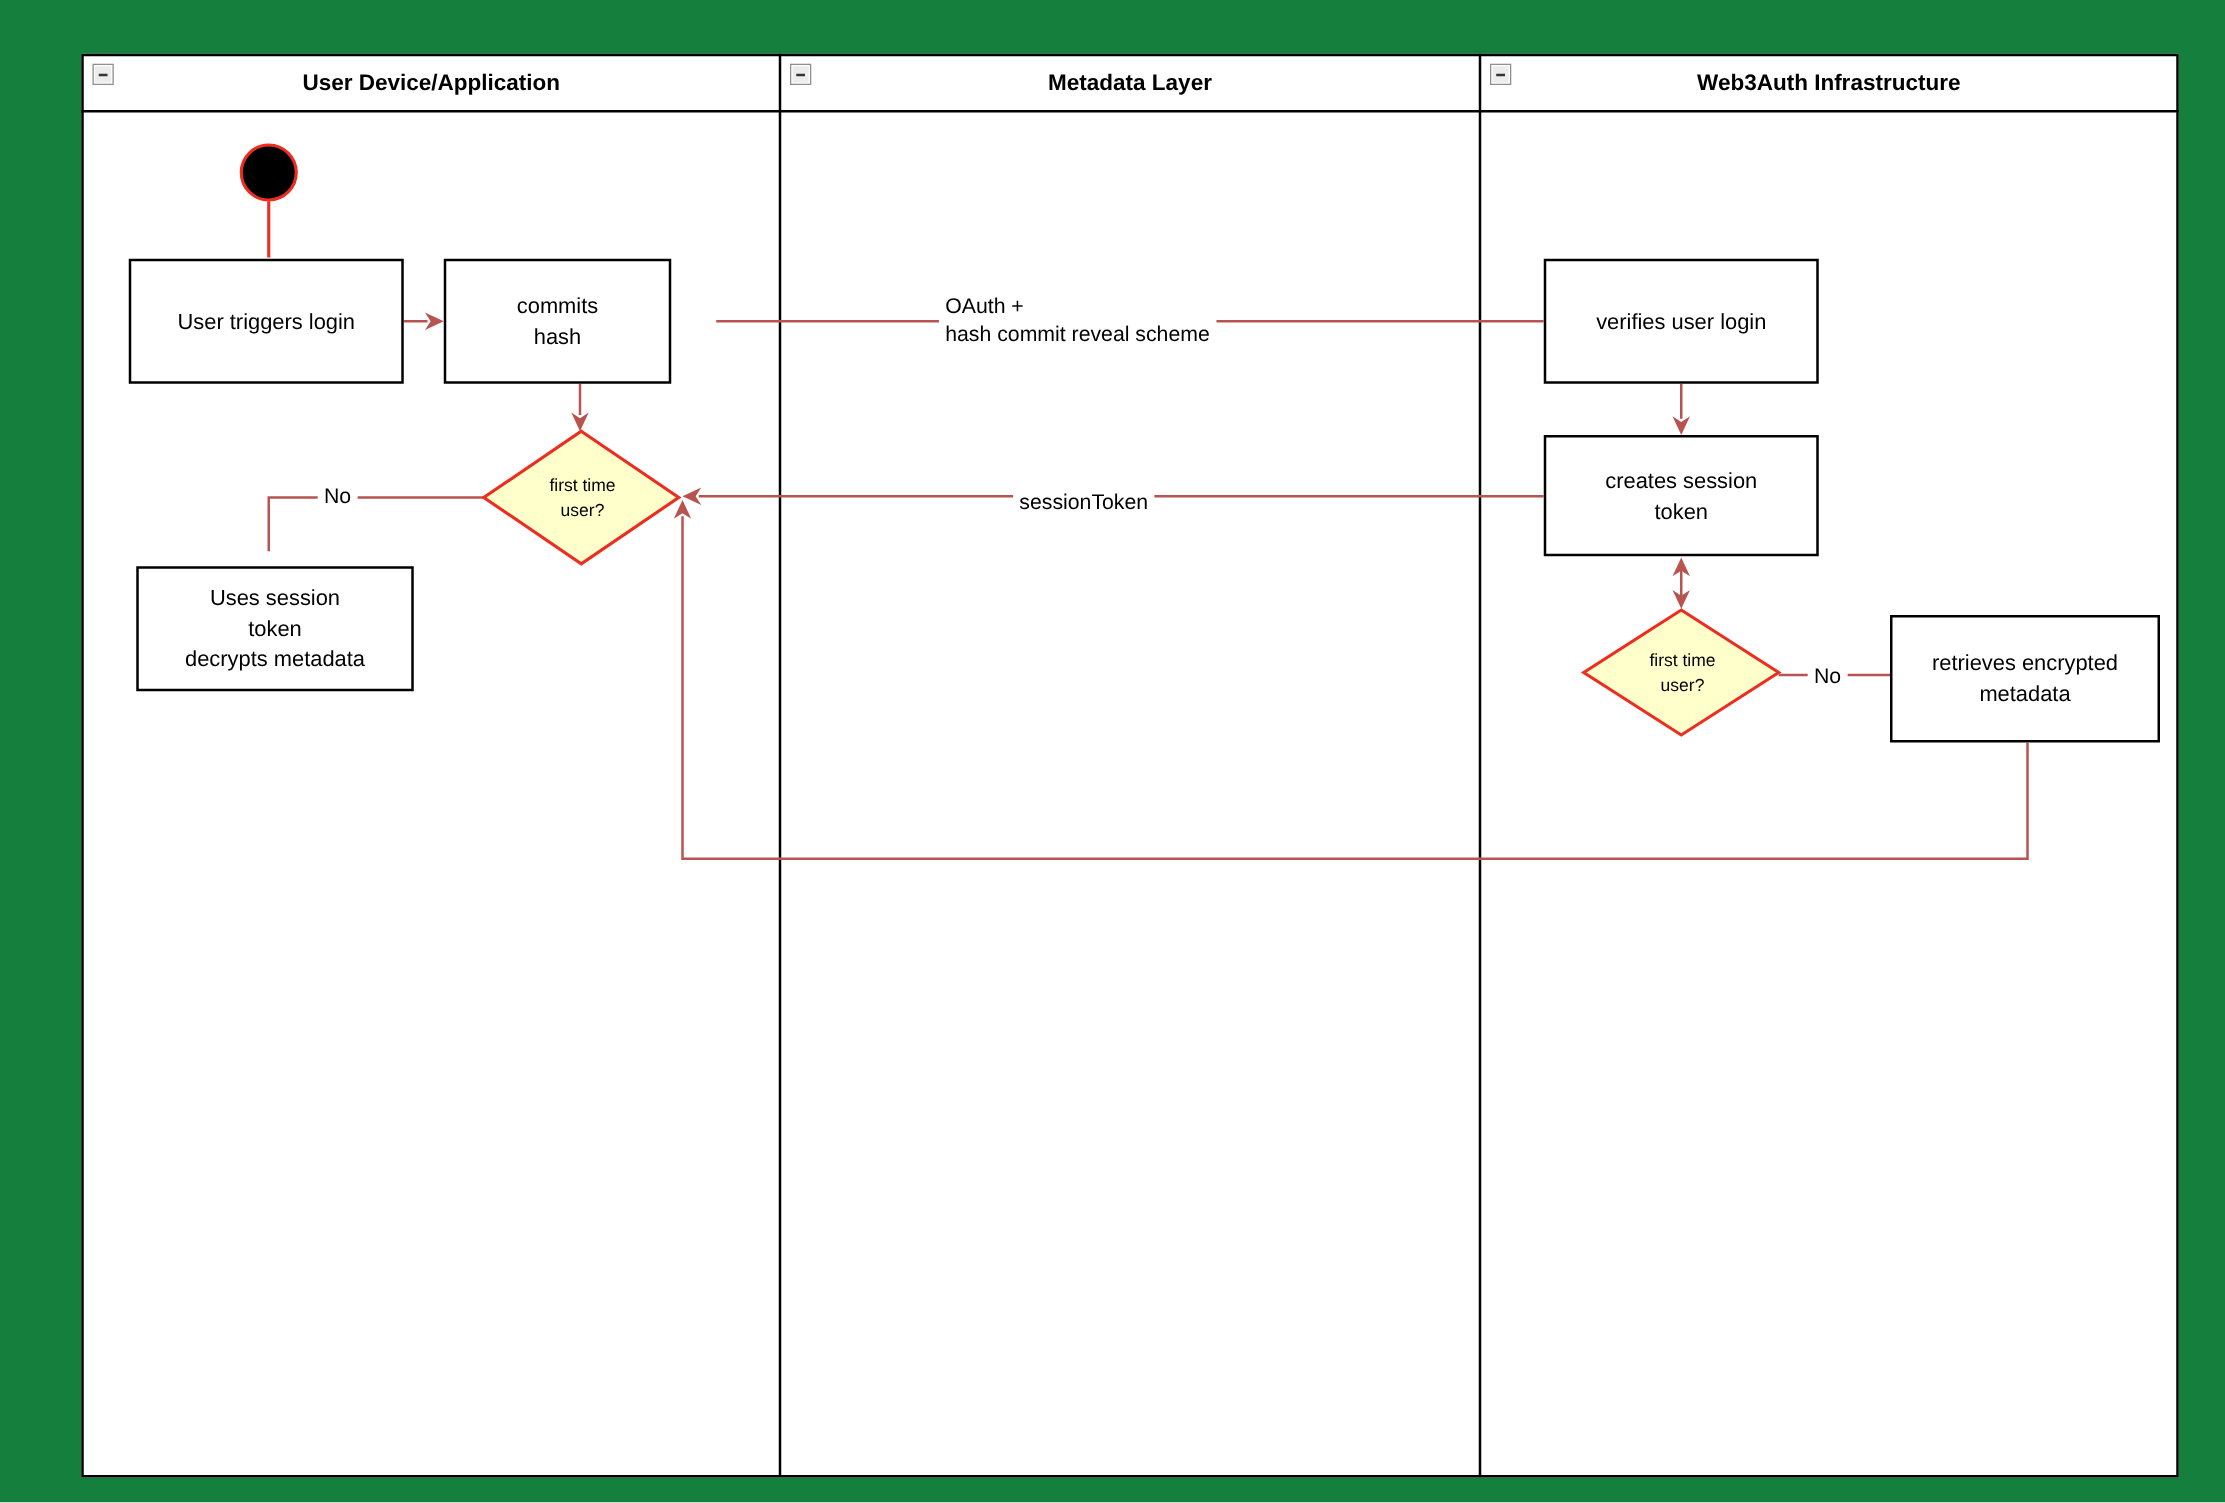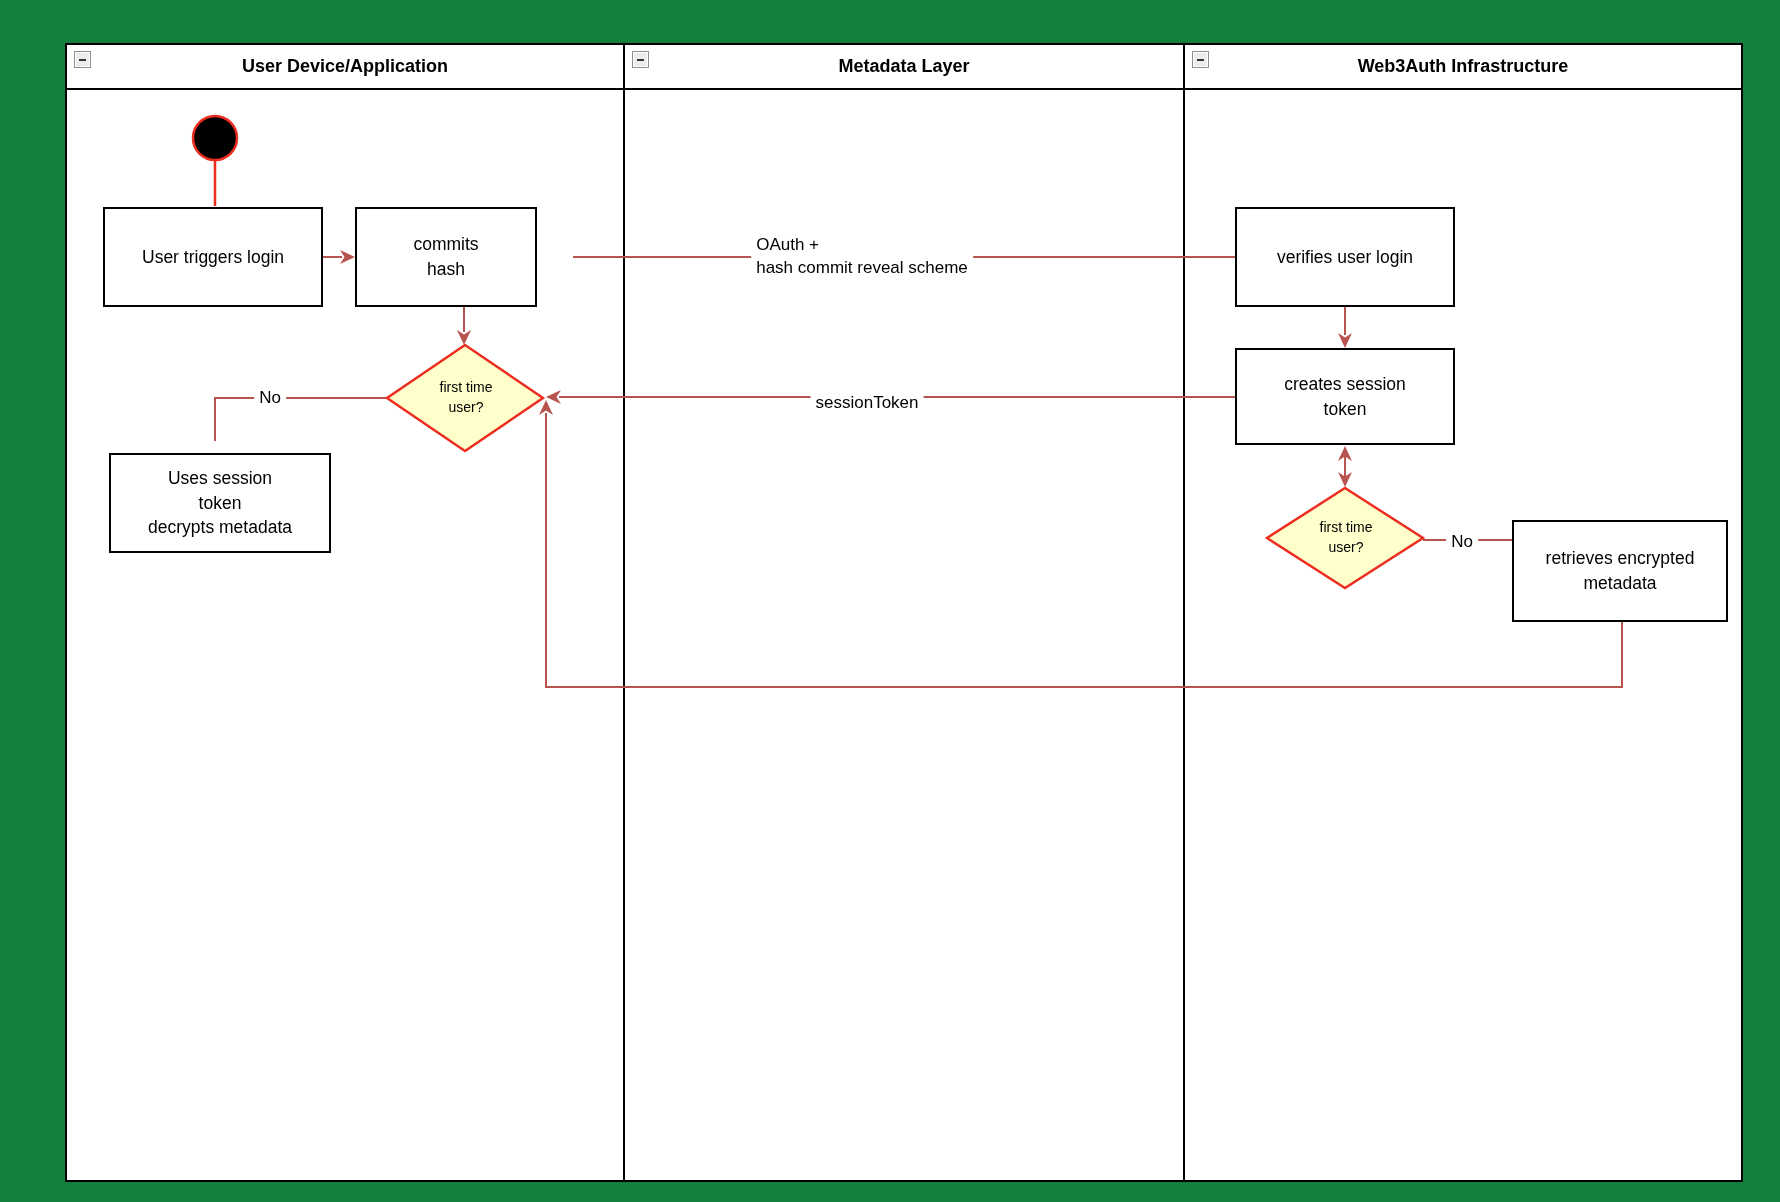--- a/index.html
+++ b/index.html
@@ -108,21 +108,21 @@
   </div>
   <div class="node" style="left:1235px;top:348px;width:220px;height:97px;">
     <span>creates session</span>
     <span>token</span>
   </div>
   <div class="node" style="left:109px;top:443px;width:222px;height:100px;margin-top:10px;">
     <span>Uses session</span>
     <span>token</span>
     <span>decrypts metadata</span>
   </div>
-  <div class="node" style="left:1512px;top:492px;width:216px;height:102px;margin-top:28px;">
+  <div class="node" style="left:1512px;top:492px;width:216px;height:102px;">
     <span>retrieves encrypted</span>
     <span>metadata</span>
   </div>
 
   <div class="diamond-text" style="left:466px;top:398px;">
     <div>first time</div>
     <div>user?</div>
   </div>
   <div class="diamond-text" style="left:1346px;top:538px;">
     <div>first time</div>

